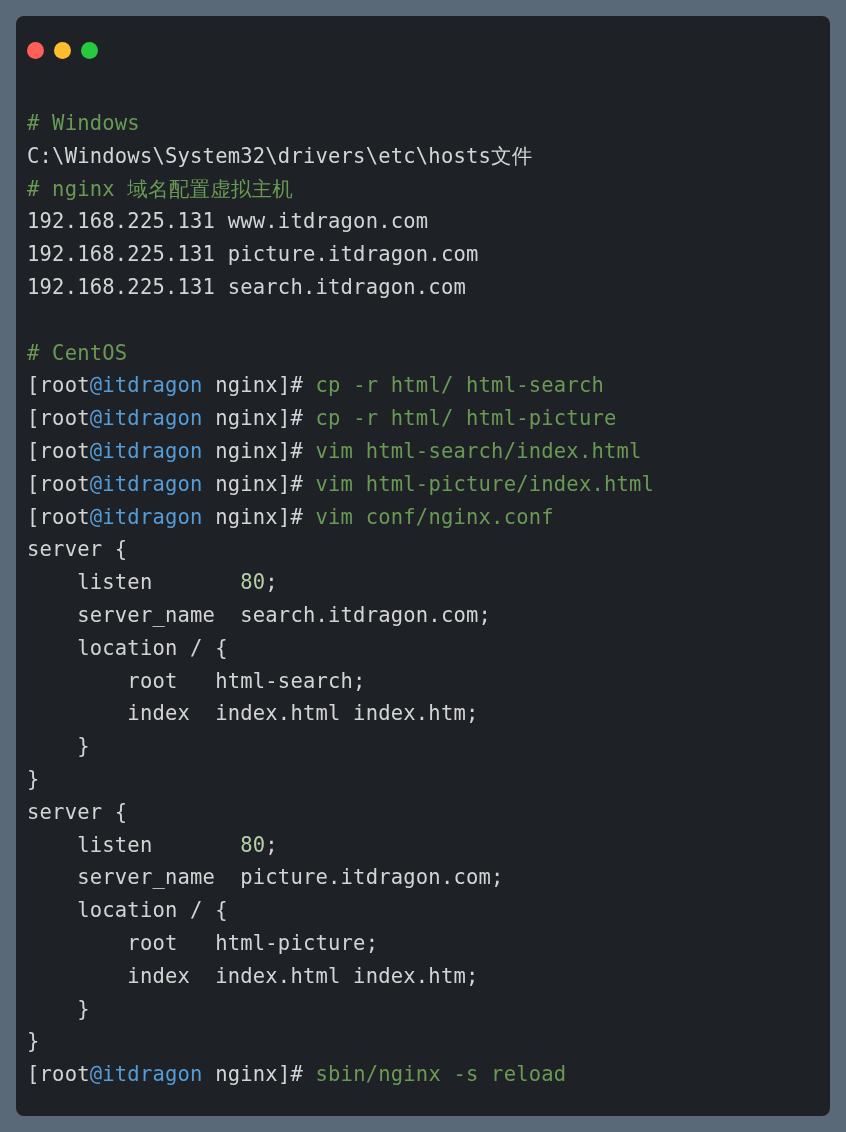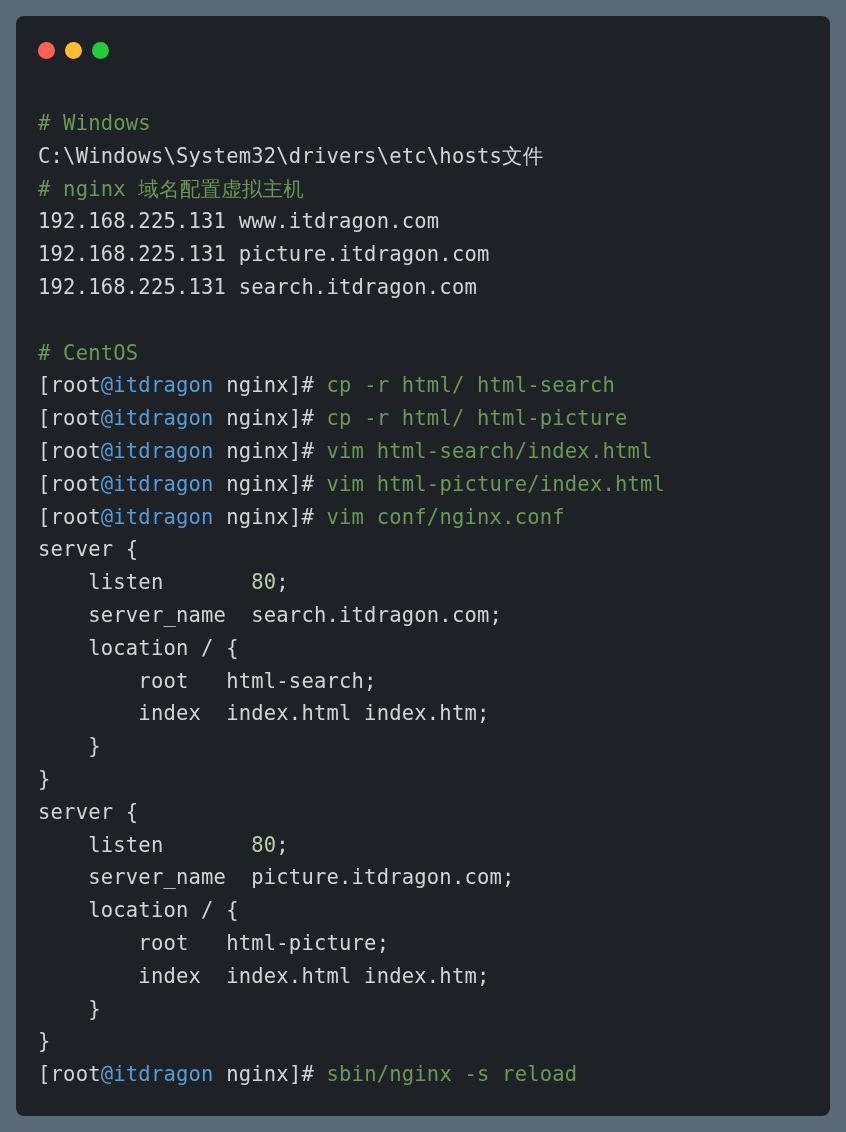--- a/index.html
+++ b/index.html
@@ -8,21 +8,21 @@
       box-sizing: border-box;
     }
     body {
       background: #5a6978;
       padding: 16px;
       font-family: "Menlo", "Consolas", "DejaVu Sans Mono", monospace;
     }
     .terminal-window {
       background: #1e2227;
       border-radius: 8px;
-      padding: 18px 22px 22px 22px;
+      padding: 18px 22px 22px 11px;
       width: 814px;
       min-height: 1100px;
     }
     .window-controls {
       display: flex;
       gap: 10px;
       margin-bottom: 48px;
       margin-top: 8px;
     }
     .control-dot {

